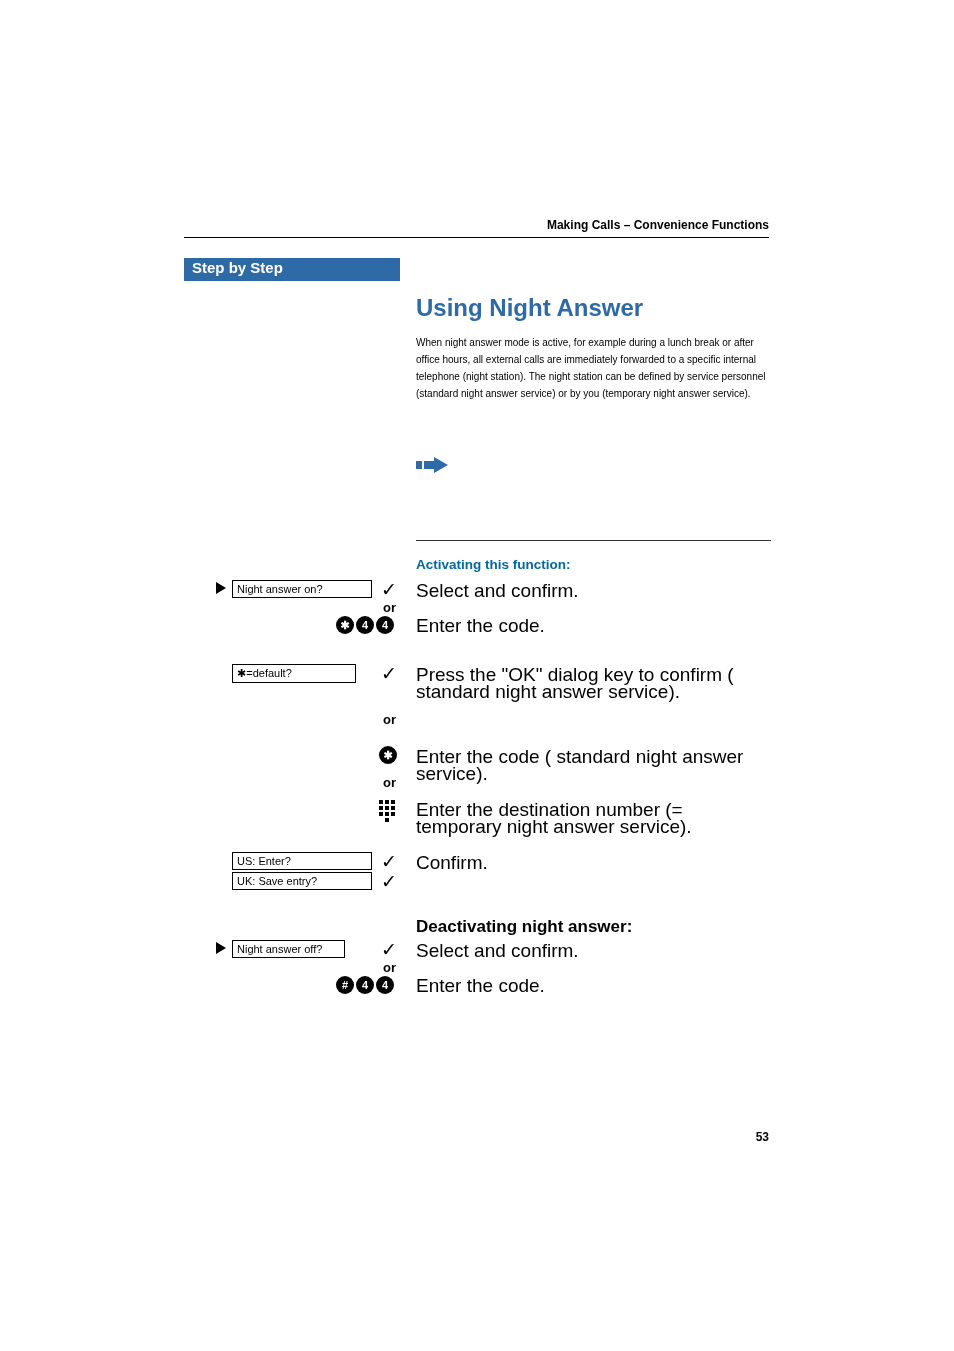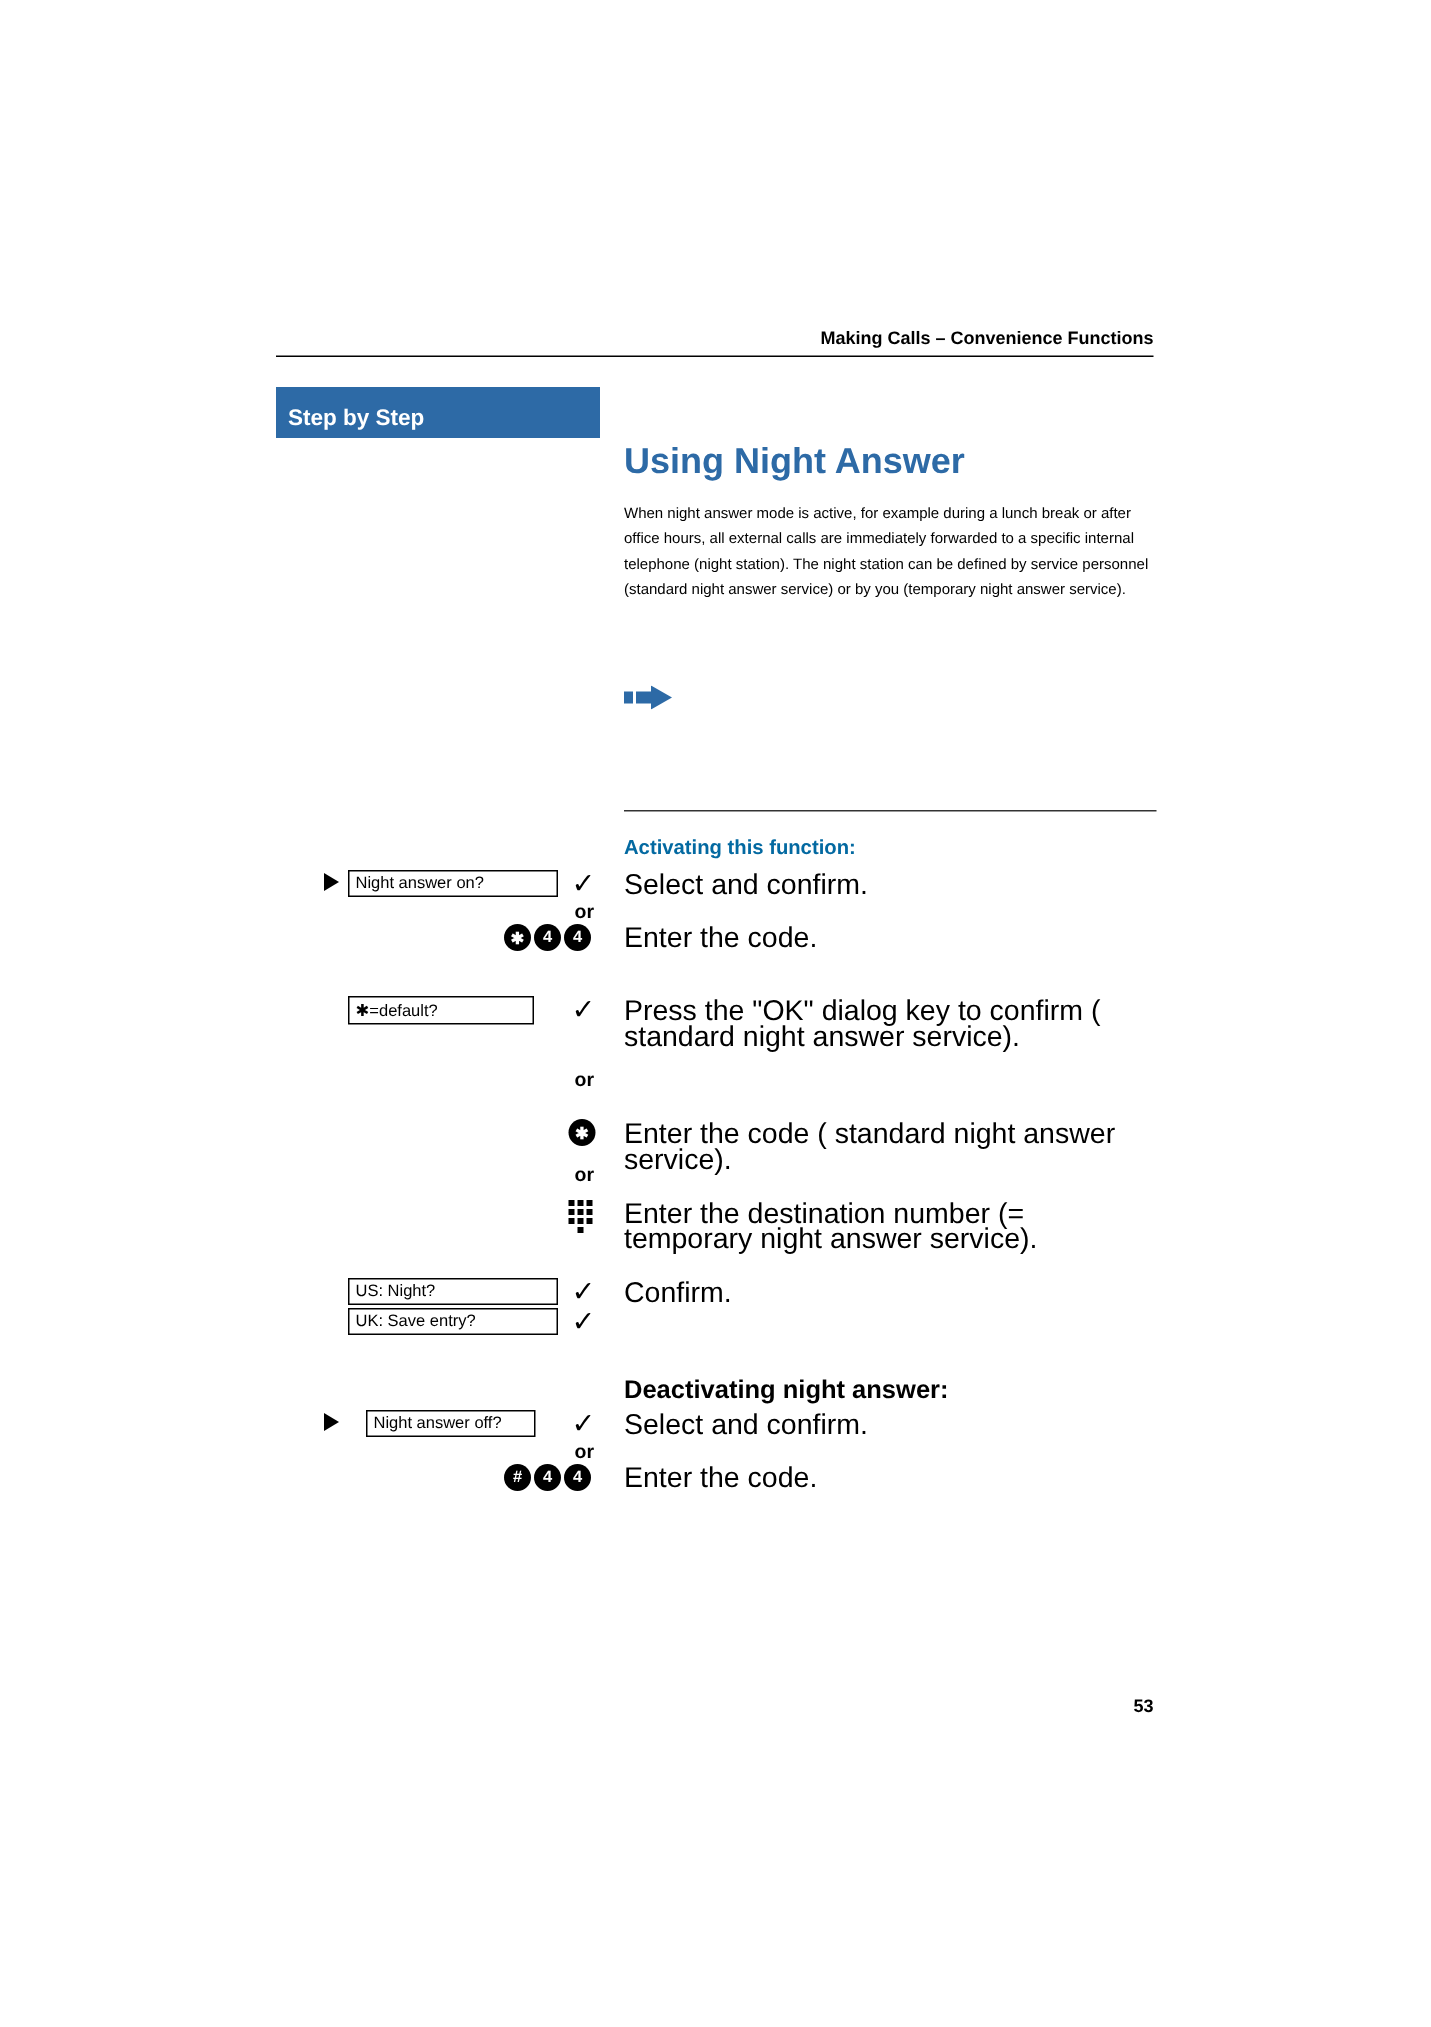--- a/index.html
+++ b/index.html
@@ -28,21 +28,21 @@
   }
   .step-banner {
     position: absolute;
     top: 258px;
     left: 184px;
     width: 216px;
     background: #2d6aa6;
     color: #fff;
     font-size: 15px;
     font-weight: bold;
-    padding: 12px 8px 5px 8px;
+    padding: 1px 8px 5px 8px;
   }
   .title {
     position: absolute;
     top: 294px;
     left: 416px;
     color: #2d6aa6;
     font-size: 24px;
     font-weight: bold;
   }
   .body-p1 {
@@ -116,21 +116,21 @@
     font-size: 11px;
     font-weight: normal;
     padding: 2px 4px 2px 4px;
     background: #fff;
     white-space: nowrap;
   }
   .db1 { top: 580px; left: 232px; width: 140px; }
   .db2 { top: 664px; left: 232px; width: 124px; }
   .db3a { top: 852px; left: 232px; width: 140px; }
   .db3b { top: 872px; left: 232px; width: 140px; }
-  .db4 { top: 940px; left: 232px; width: 113px; margin-left: 12px; }
+  .db4 { top: 940px; left: 232px; width: 113px; }
 
   .cursor {
     position: absolute;
     left: 216px;
   }
   .cursor svg { display: block; }
 
   .check {
     position: absolute;
     left: 381px;
@@ -251,21 +251,21 @@
     <div class="sq"></div>
       <div class="sq"></div>
       <div class="sq"></div>
   </div>
   <div class="row4">
       <div class="sq"></div>
     </div>
 </div>
 <div class="right-col pos-enter-dest">Enter the destination number (= temporary night answer service).</div>
 
-<div class="display-box db3a">US: Night?</div>
+<div class="display-box db3a">US: Enter?</div>
 <div class="check" style="top:852px;">✓</div>
 <div class="display-box db3b">UK: Save entry?</div>
 <div class="check" style="top:872px;">✓</div>
 <div class="right-col pos-confirm">Confirm.</div>
 
 <div class="sub-heading-2">Deactivating night answer:</div>
 
 <div class="cursor" style="top:942px;">
   <svg width="10" height="12" viewBox="0 0 10 12">
       <polygon points="0,0 10,6 0,12" fill="#000"></polygon>

